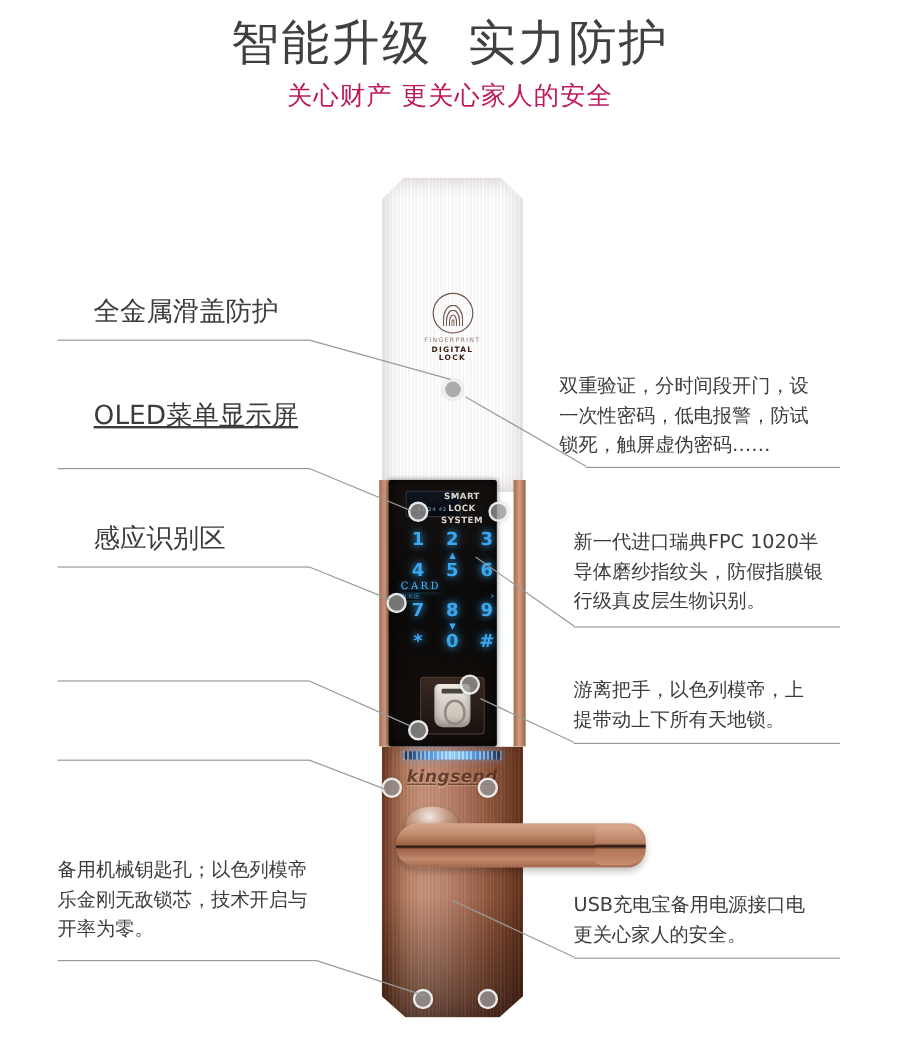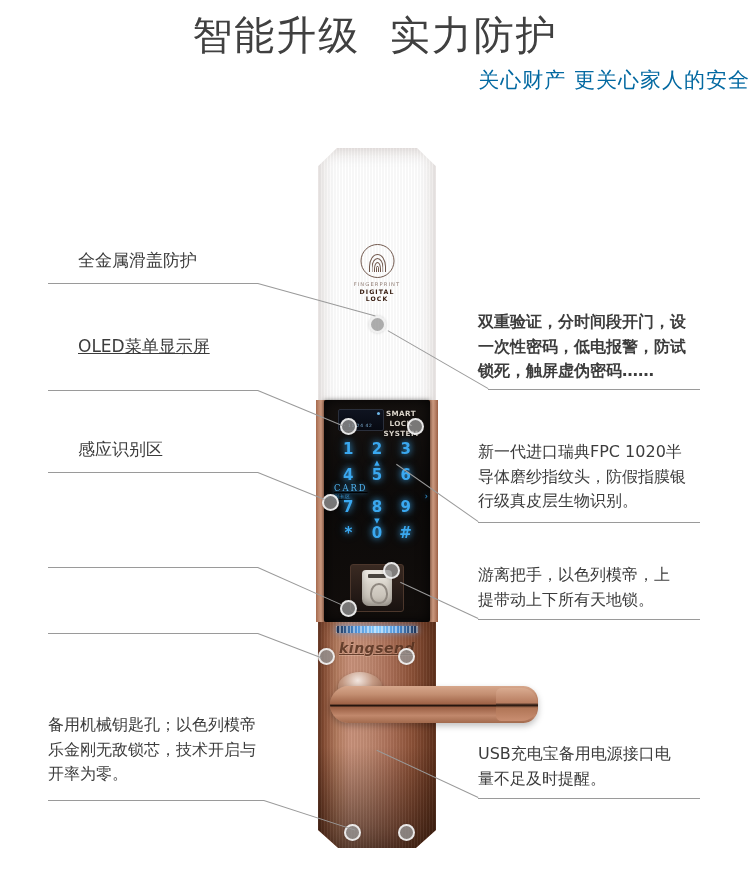--- a/index.html
+++ b/index.html
@@ -13,27 +13,27 @@
 
   
   .title {
     position:absolute; left:0; top:8px; width:750px;
     text-align:center;
     font-size:40px; letter-spacing:2px; color:#404040; font-weight:400;
     white-space:pre;
   }
   .subtitle {
     position:absolute; left:0; top:66px; width:750px;
-    text-align:right;
-    font-size:21px; letter-spacing:1px; color:#0369a1; font-weight:400;
+    text-align:center;
+    font-size:21px; letter-spacing:1px; color:#be185d; font-weight:400;
     white-space:pre;
   }
 
   
-  .callout { position:absolute; color:#3c3c3c; font-size:17px; line-height:25px; white-space:pre-line; }
+  .callout { position:absolute; color:#3c3c3c; font-size:22px; line-height:25px; white-space:pre-line; }
   .callout.small { font-size:16px; line-height:24.5px; }
   .callout.left  { text-align:left; }
   .callout.right { text-align:left; }
 
   
   .rule { position:absolute; height:0; border-top:1px solid #9a9a9a; }
 
   
   .leader { position:absolute; transform-origin: 0 0; height:0; border-top:1px solid #9a9a9a; }
 
@@ -73,21 +73,21 @@
   }
   .fp-t1{ width:17px; height:18px; bottom:0; }
   .fp-t2{ width:12px; height:14px; bottom:0; }
   .fp-t3{ width:7px;  height:10px; bottom:0; }
   .fp-t4{ width:3px;  height:6px;  bottom:0; }
   .fp-cap1{ font-size:5.2px; letter-spacing:1.1px; color:#4a2a1c; opacity:.62; margin-top:3px; }
   .fp-cap2{ font-size:6.2px; letter-spacing:1.1px; color:#3a2014; font-weight:bold; margin-top:1px; }
 
   
   .panel{
-    position:absolute; left:6px; top:252px; width:106px; height:222px;
+    position:absolute; left:6px; top:252px; width:90px; height:222px;
     background:linear-gradient(180deg,#161210 0%,#0c0a09 45%,#120e0c 100%);
     border-radius:2px;
     box-shadow: inset 0 0 14px rgba(0,0,0,.85), 0 0 4px rgba(0,0,0,.5);
   }
   
   .rail{ position:absolute; top:252px; width:10px; height:222px;
     background:linear-gradient(90deg,#a56a4e,#d19e83,#9a5f44); }
   .rail.l{ left:-2px; }
   .rail.r{ right:-2px; }
 
@@ -321,35 +321,35 @@
 
   <div class="rule" style="left:48px; top:633px; width:210px;"></div>
   <div class="leader" style="left:258px; top:633px; width:68px; transform:rotate(21deg);"></div>
 
   <div class="callout left small" style="left:48px; top:713px; width:250px;">备用机械钥匙孔；以色列模帝
 乐金刚无敌锁芯，技术开启与
 开率为零。</div>
   <div class="rule" style="left:48px; top:800px; width:216px;"></div>
   <div class="leader" style="left:264px; top:800px; width:96px; transform:rotate(18deg);"></div>
 
-  <div class="callout right small" style="left:478px; top:310px; width:262px;font-weight:bold;">双重验证，分时间段开门，设
+  <div class="callout right small" style="left:466px; top:310px; width:262px;">双重验证，分时间段开门，设
 一次性密码，低电报警，防试
 锁死，触屏虚伪密码……</div>
   <div class="rule" style="left:488px; top:389px; width:212px;"></div>
   <div class="leader" style="left:488px; top:389px; width:116px; transform:rotate(-150deg);"></div>
 
   <div class="callout right small" style="left:478px; top:440px; width:265px;">新一代进口瑞典FPC 1020半
 导体磨纱指纹头，防假指膜银
 行级真皮层生物识别。</div>
   <div class="rule" style="left:478px; top:522px; width:222px;"></div>
   <div class="leader" style="left:478px; top:522px; width:100px; transform:rotate(-145deg);"></div>
 
   <div class="callout right small" style="left:478px; top:563px; width:262px;">游离把手，以色列模帝，上
 提带动上下所有天地锁。</div>
   <div class="rule" style="left:478px; top:619px; width:222px;"></div>
   <div class="leader" style="left:478px; top:619px; width:86px; transform:rotate(-155deg);"></div>
 
   <div class="callout right small" style="left:478px; top:742px; width:262px;">USB充电宝备用电源接口电
-量不足及时提醒。</div>
+更关心家人的安全。</div>
   <div class="rule" style="left:478px; top:798px; width:222px;"></div>
   <div class="leader" style="left:478px; top:798px; width:112px; transform:rotate(-155deg);"></div>
 
 </div>
 
 </body></html>

